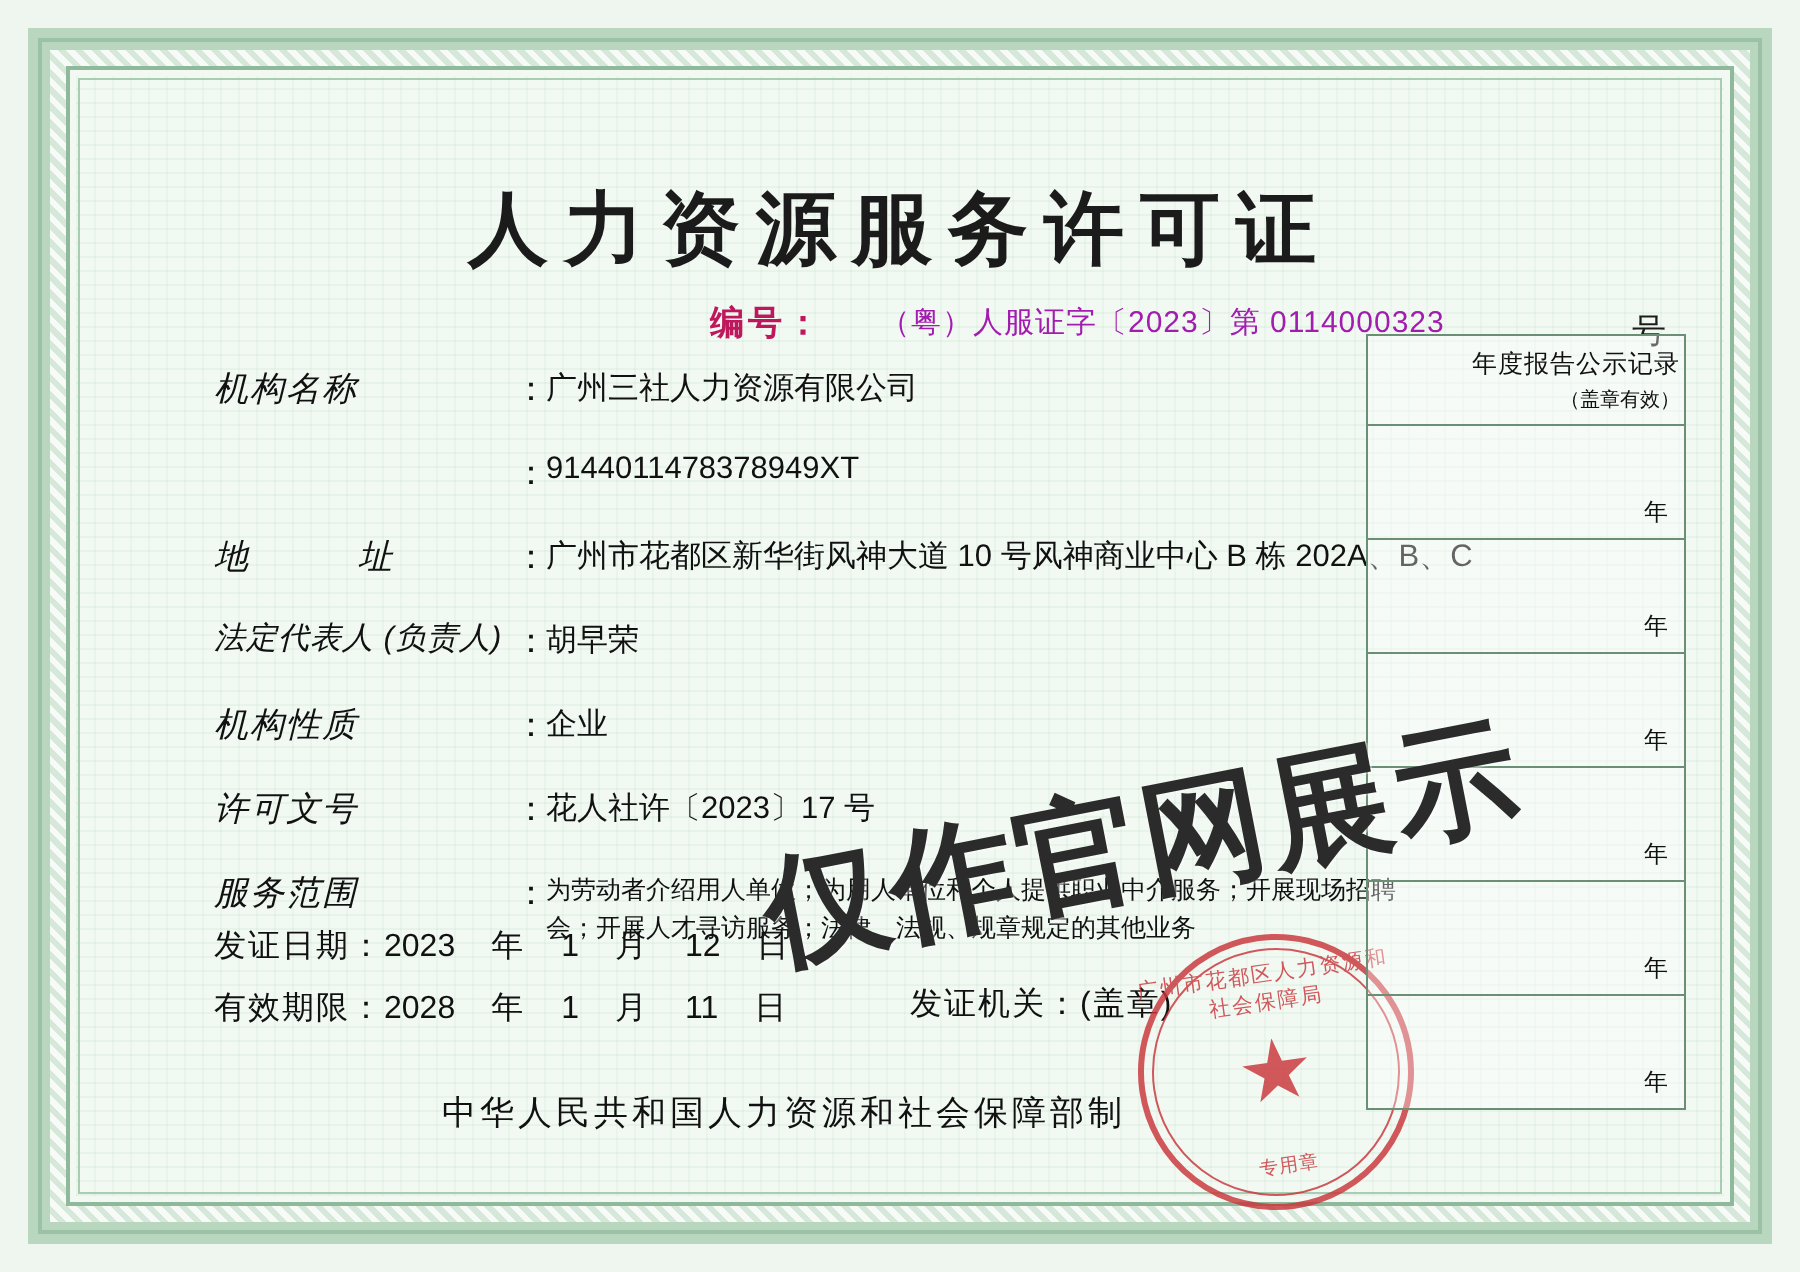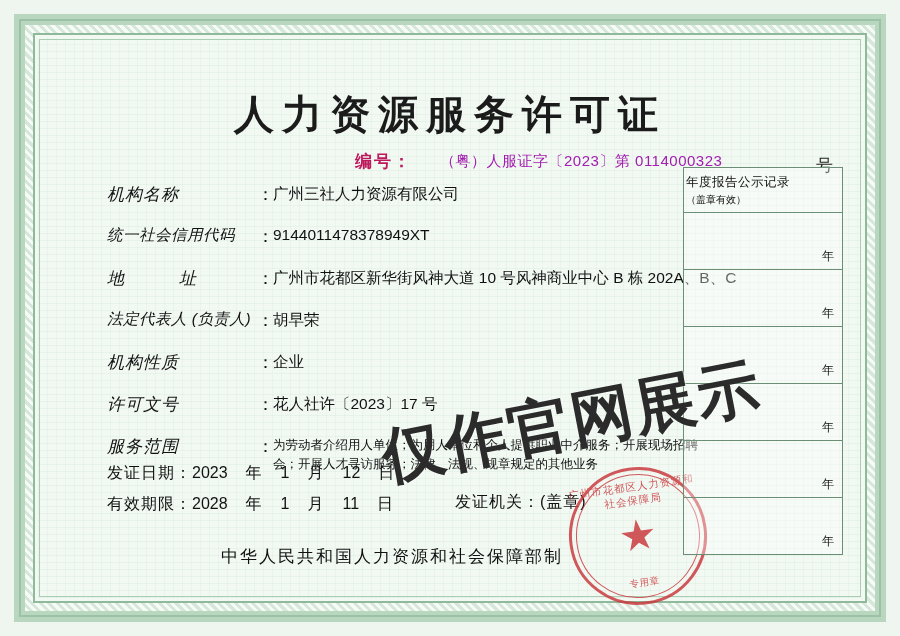--- a/index.html
+++ b/index.html
@@ -211,21 +211,21 @@
   .annual-table {
     position: absolute;
     right: 12px;
     top: 122px;
     width: 158px;
     border: 1.5px solid #6b8f74;
     background: rgba(255,255,255,0.35);
   }
   .annual-head {
     border-bottom: 1.5px solid #6b8f74;
-    text-align: left;
+    text-align: right;
     padding: 6px 2px 5px 2px;
   }
   .annual-head .t1 {
     font-size: 12.5px;
     color: #111;
     letter-spacing: 0.5px;
   }
   .annual-head .t2 {
     font-size: 10px;
     color: #111;
@@ -329,21 +329,20 @@
 
     <div class="fields">
 
       <div class="field-row">
         <span class="field-label">机构名称</span>
         <span class="field-colon">：</span>
         <span class="field-value">广州三社人力资源有限公司</span>
       </div>
 
       <div class="field-row">
-        <span class="field-label wide">统一社会信用代码</span>
         <span class="field-colon">：</span>
         <span class="field-value">9144011478378949XT</span>
       </div>
 
       <div class="field-row">
         <span class="field-label">地　　　址</span>
         <span class="field-colon">：</span>
         <span class="field-value">广州市花都区新华街风神大道 10 号风神商业中心 B 栋 202A、B、C</span>
       </div>
 

